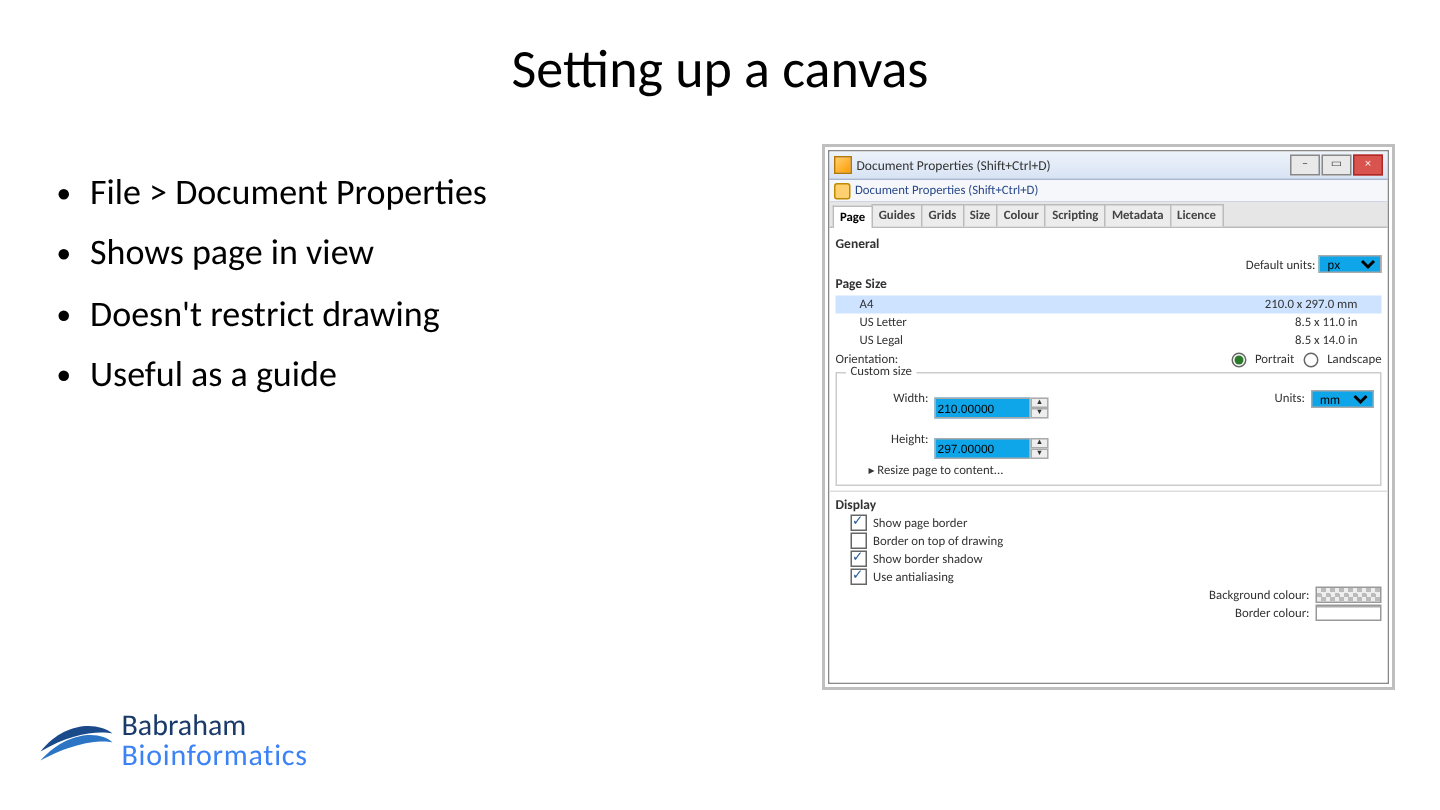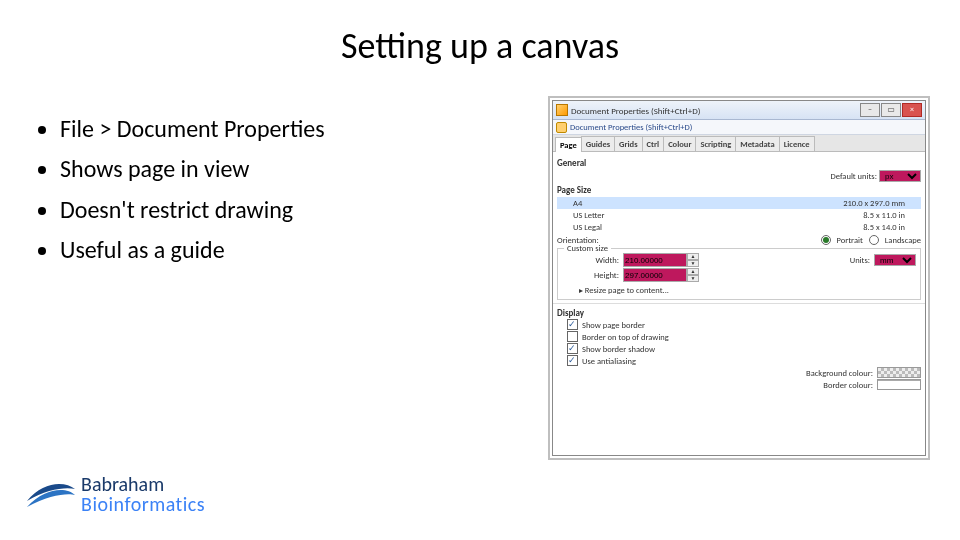--- a/index.html
+++ b/index.html
@@ -131,21 +131,21 @@
   .panel .section-title {
     font-weight: bold; font-size: 9px; color: #333; margin-top: 2px;
   }
   .panel .row {
     display: flex; align-items: center; justify-content: space-between;
     margin: 2px 0;
   }
   .panel .row .label { font-size: 8.5px; }
   .panel select.small, .panel input.small {
     font-size: 8px; height: 12px; padding: 0 1px;
-    border: 1px solid #aaa; background: #be185d;
+    border: 1px solid #aaa; background: #0ea5e9;
   }
   .panel select.small { width: 42px; }
   .size-table { margin-top: 2px; }
   .size-row { display: flex; justify-content: space-between; font-size: 8.5px; padding: 1px 16px; }
   .size-row.sel { background: #cde3ff; }
   .orientation-row {
     display: flex; align-items: center; gap: 6px;
     font-size: 8.5px; margin-top: 2px;
     justify-content: flex-end;
   }
@@ -155,21 +155,21 @@
   .fieldset {
     border: 1px solid #ccc; margin-top: 3px; padding: 3px 4px 4px 21px;
     position: relative;
   }
   .fieldset .legend {
     position: absolute; top: -6px; left: 6px;
     background: #fff; padding: 0 3px; font-size: 8.5px;
   }
   .custom-row { display: flex; align-items: center; gap: 4px; margin: 1px 0; font-size: 8.5px; }
   .custom-row .l { width: 40px; text-align: right; }
-  .spinbox { display: flex; }
+  .spinbox { display: flex; margin-top: 12px; }
   .spinbox input { width: 60px; height: 12px; font-size: 8px; border: 1px solid #aaa; padding: 0 1px; }
   .spinbox .arrows { display:flex; flex-direction:column; }
   .spinbox .arrows span { font-size: 5px; line-height: 5px; border: 1px solid #aaa; background:#eee; width:10px; text-align:center; }
   .checkbox-row { display: flex; align-items: center; gap: 4px; font-size: 8.5px; margin: 1px 0; }
   .cb { width: 9px; height: 9px; border: 1px solid #666; display:inline-block; background:#fff; position:relative; }
   .cb.checked::after { content:"✓"; position:absolute; top:-2px; left:0; font-size:9px; color:#2a5a9a; }
   .expander { font-size: 8.5px; color: #333; margin-top: 3px; }
   .expander::before { content:"▸ "; font-size:8px; }
   .color-row { display:flex; align-items:center; gap:4px; font-size:8.5px; margin:1px 0; justify-content:flex-end; }
   .swatch { width: 42px; height: 9px; border: 1px solid #999; background: repeating-conic-gradient(#bbb 0% 25%, #eee 0% 50%) 0 0/6px 6px; }
@@ -217,21 +217,21 @@
 
     <div class="shortcut-row">
       <span class="ic"></span>
       <span>Document Properties (Shift+Ctrl+D)</span>
     </div>
 
     <div class="tabs">
       <span class="tab active">Page</span>
       <span class="tab">Guides</span>
       <span class="tab">Grids</span>
-      <span class="tab">Ctrl</span>
+      <span class="tab">Size</span>
       <span class="tab">Colour</span>
       <span class="tab">Scripting</span>
       <span class="tab">Metadata</span>
       <span class="tab">Licence</span>
     </div>
 
     <div class="panel">
 
       <div class="section-title">General</div>
       <div class="row">

